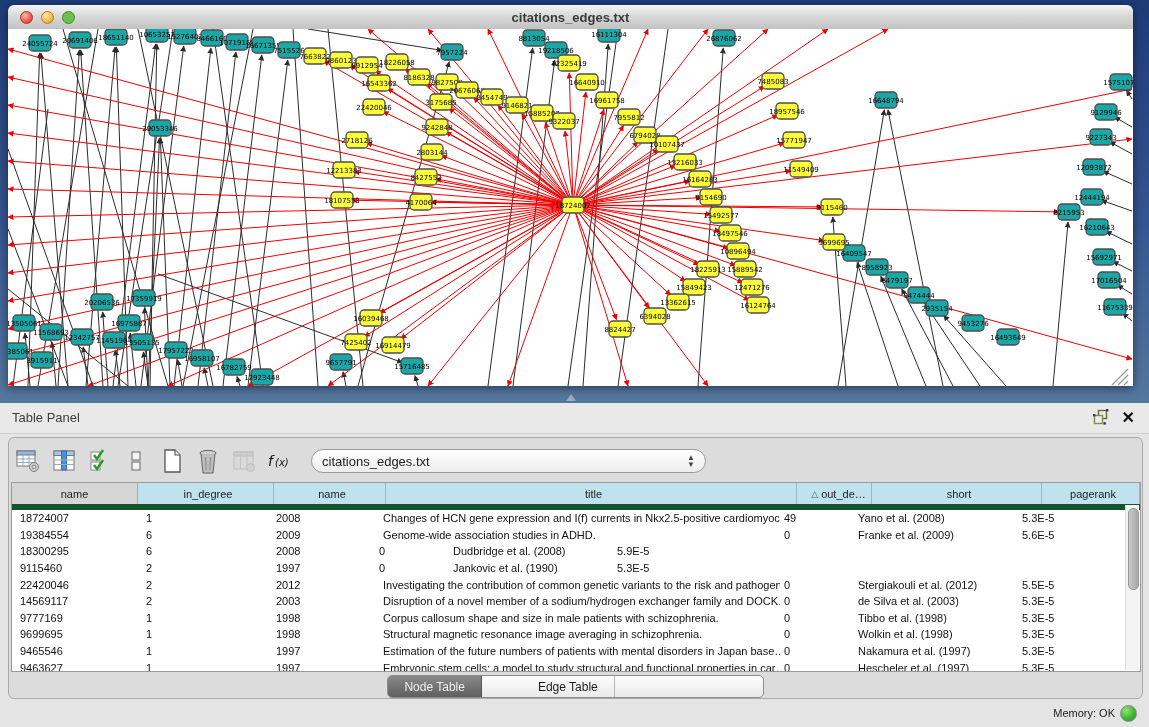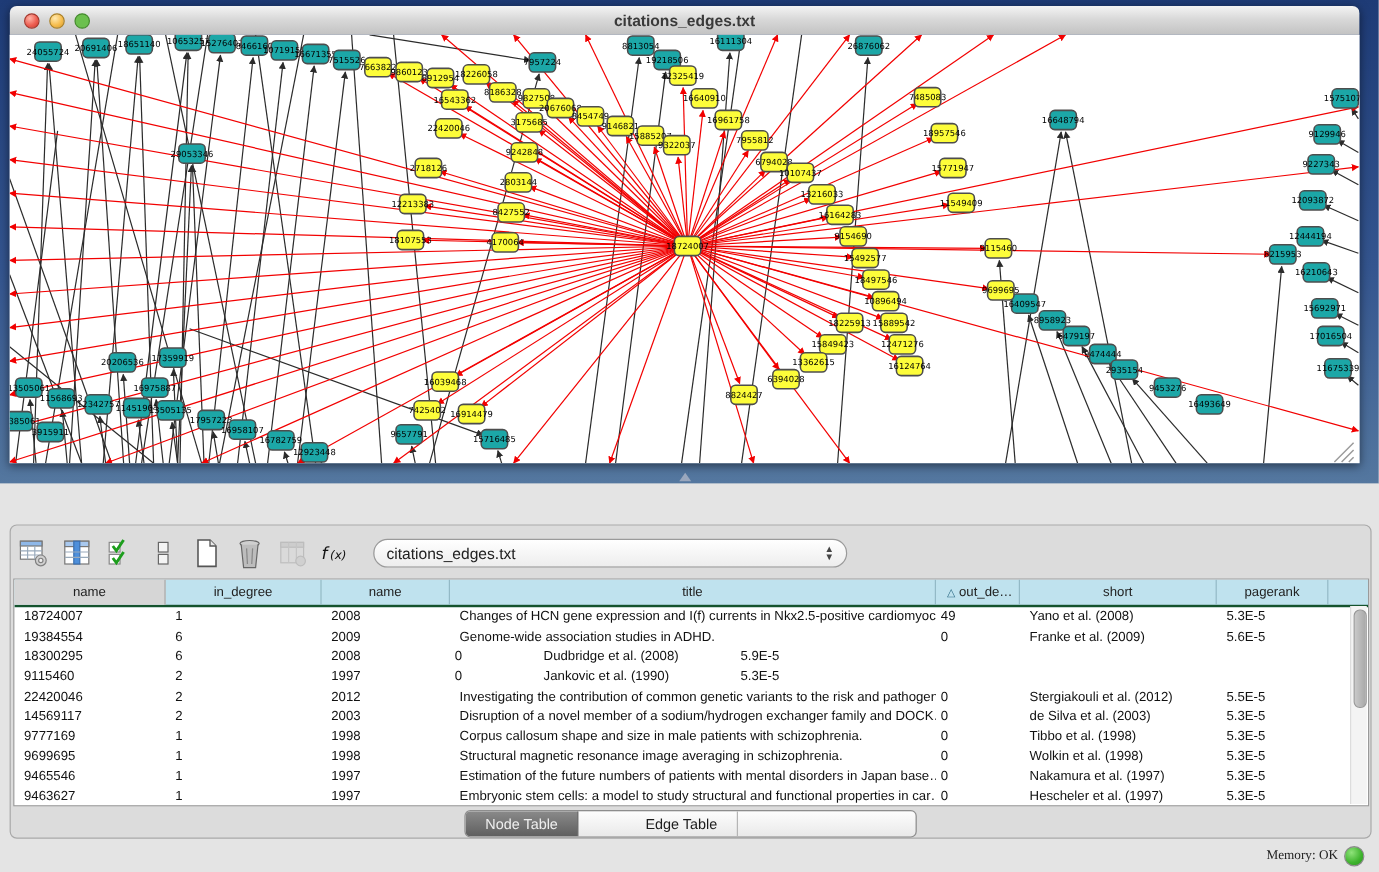--- a/index.html
+++ b/index.html
@@ -40,21 +40,21 @@
   .toolbar{position:absolute;left:6px;top:6px;height:34px;display:flex;align-items:center;gap:10px;}
   .tool{width:26px;height:28px;display:flex;align-items:center;justify-content:center;cursor:pointer;}
   .combo{margin-left:8px;width:395px;height:24px;background:linear-gradient(#ffffff,#ededed);
          border:1px solid #9a9a9a;border-radius:12px;display:flex;align-items:center;
          padding:0 10px;box-sizing:border-box;font-size:13px;color:#222;cursor:pointer;}
   .combo .cval{flex:1;}
   .combo .stepper{font-size:8px;color:#444;line-height:7px;text-align:center;}
 
   .tablewrap{position:absolute;left:2px;top:44px;width:1128px;height:188px;background:#fff;
              border:1px solid #9a9a9a;overflow:hidden;}
-  .thead{display:flex;height:21px;background:#bfe2ee;border-bottom:2px solid #14532d;}
+  .thead{display:flex;height:21px;background:#bfe2ee;border-bottom:6px solid #14532d;justify-content:space-between;}
   .th{box-sizing:border-box;border-right:1px solid #93b9c6;font-size:11px;color:#222;
       display:flex;align-items:center;justify-content:center;overflow:hidden;white-space:nowrap;}
   .th.first{background:#d6d6d6;border-right:1px solid #aaa;}
   .sort-tri{font-size:9px;color:#2e6c86;margin-right:3px;}
   .trow{display:flex;height:16.6px;align-items:center;font-size:11px;color:#111;}
   .td{box-sizing:border-box;padding:0 0 0 8px;overflow:hidden;white-space:nowrap;}
   .c0{width:126px;} .c1{width:130px;} .c2{width:107px;} .c3{width:405px;}
   .c4{width:70px;padding-left:4px;} .c5{width:164px;} .c6{width:93px;}
   .vscroll{position:absolute;right:1px;top:22px;width:13px;height:165px;background:#f4f4f4;
            border-left:1px solid #ddd;}
@@ -62,21 +62,21 @@
           border-radius:5px;border:1px solid #999;}
 
   .tabs{position:absolute;left:0;right:0;top:237px;height:22px;display:flex;justify-content:center;}
   .seg{display:flex;height:21px;border:1px solid #8d8d8d;border-radius:5px;overflow:hidden;
        background:linear-gradient(#fdfdfd,#e9e9e9);gap:40px;}
   .seg .tab{padding:0 16px;font-size:12px;display:flex;align-items:center;color:#1c1c1c;
             border-right:1px solid #b5b5b5;cursor:pointer;}
   .seg .tab:last-child{border-right:none;margin-top:42px;}
   .seg .tab.active{background:linear-gradient(#8a8a8a,#5f5f5f);color:#efefef;border-right:1px solid #555;}
 
-  .status-bar{position:absolute;left:0;bottom:0;width:100%;height:28px;font-family:Liberation Serif, serif;}
+  .status-bar{position:absolute;left:0;bottom:0;width:100%;height:28px;}
   .mem{position:absolute;right:34px;bottom:8px;font-size:11px;color:#222;}
   .mem-dot{position:absolute;right:12px;bottom:5px;width:15px;height:15px;border-radius:50%;
            border:1px solid #8a8a8a;background:radial-gradient(circle at 35% 30%,#8fe37a,#3db32c 60%,#2e9420);}
 
   svg text{font-family:"DejaVu Sans", sans-serif;}
 </style>
 </head>
 <body>
 
 <div class="desktop">
@@ -653,20 +653,31 @@
           <line x1="1104" y1="356" x2="1120" y2="340" stroke="#9a9a9a" stroke-width="1.2"></line>
           <line x1="1110" y1="356" x2="1120" y2="346" stroke="#9a9a9a" stroke-width="1.2"></line>
           <line x1="1116" y1="356" x2="1120" y2="352" stroke="#9a9a9a" stroke-width="1.2"></line>
         </svg>
     </div>
   </div>
   <div class="splitter-handle"></div>
 </div>
 
 <div class="table-panel">
+  <div class="panel-header">
+    <span class="ptitle">Table Panel</span>
+    <svg class="float-icon" viewBox="0 0 16 16">
+      <rect x="5.5" y="1.5" width="8" height="8" fill="none" stroke="#6b6b3a" stroke-width="1.4"></rect>
+      <rect x="1.5" y="6.5" width="8" height="8" fill="#ececec" stroke="#8a8a55" stroke-width="1.4"></rect>
+      <rect x="13" y="0" width="2.4" height="2.4" fill="#2b3a6b"></rect>
+      <rect x="0" y="5" width="2.4" height="2.4" fill="#2b3a6b"></rect>
+      <rect x="10.5" y="13.2" width="2.4" height="2.4" fill="#2b3a6b"></rect>
+    </svg>
+    <span class="close-icon">✕</span>
+  </div>
 
   <div class="panel-body">
     <div class="toolbar">
       <div class="tool">
         <svg width="25" height="25" viewBox="0 0 25 25">
           <rect x="1" y="2" width="18" height="15" fill="#fff" stroke="#777"></rect>
           <rect x="1" y="2" width="18" height="4" fill="#8fb8e8" stroke="#777"></rect>
           <line x1="7" y1="6" x2="7" y2="17" stroke="#9ab"></line>
             <line x1="13" y1="6" x2="13" y2="17" stroke="#9ab"></line>
           <line x1="1" y1="10" x2="19" y2="10" stroke="#9ab"></line>

